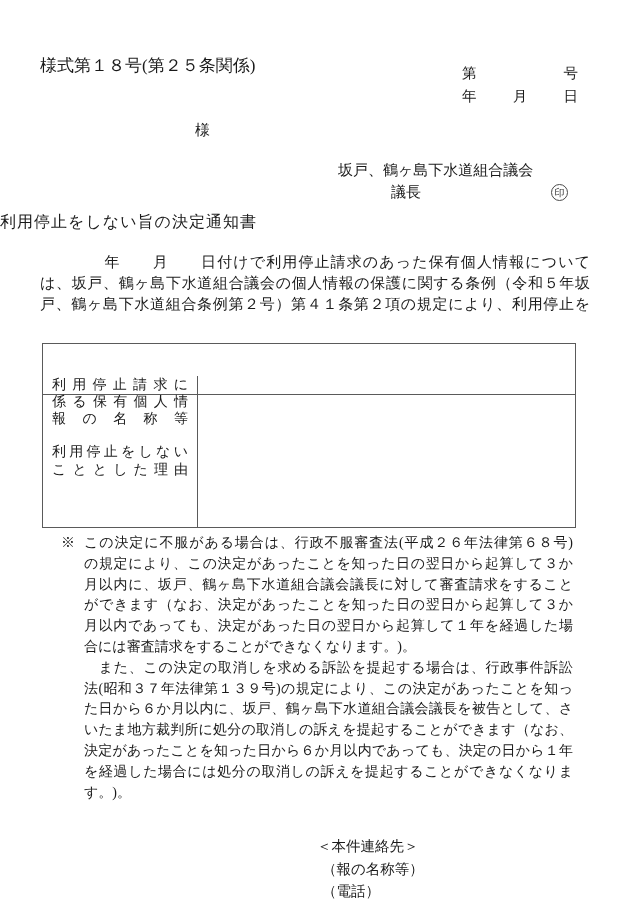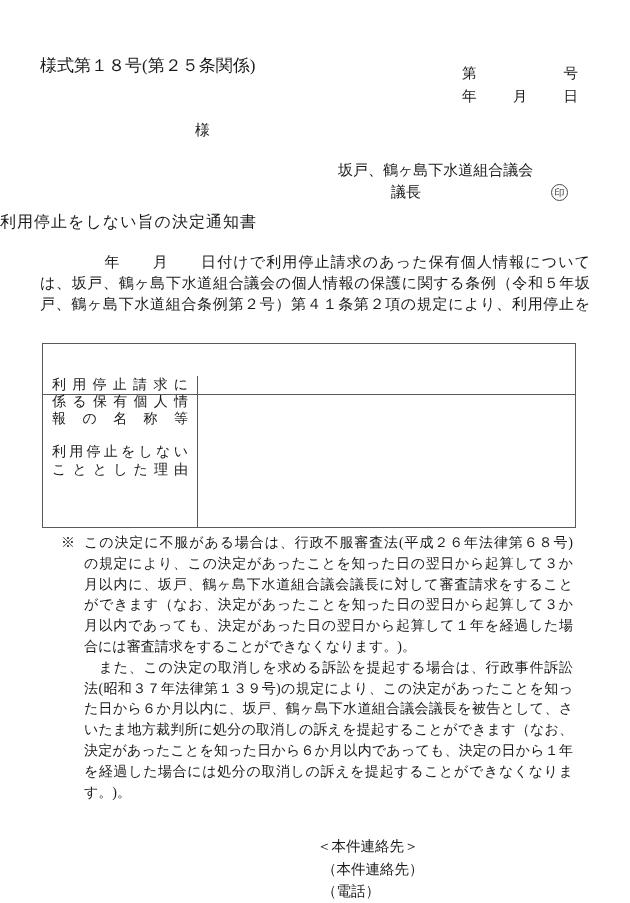--- a/index.html
+++ b/index.html
@@ -104,17 +104,17 @@
 法(昭和３７年法律第１３９号)の規定により、この決定があったことを知っ
 た日から６か月以内に、坂戸、鶴ヶ島下水道組合議会議長を被告として、さ
 いたま地方裁判所に処分の取消しの訴えを提起することができます（なお、
 決定があったことを知った日から６か月以内であっても、決定の日から１年
 を経過した場合には処分の取消しの訴えを提起することができなくなりま</div>
     <div class="jlast">す。)。</div>
   </div>
 
   <div class="abs contact">
     <div>＜本件連絡先＞</div>
-    <div class="indent">（本件連絡先）</div>
+    <div class="indent">（報の名称等）</div>
     <div class="indent">（電話）</div>
   </div>
 
 </div>
 
 </body></html>

